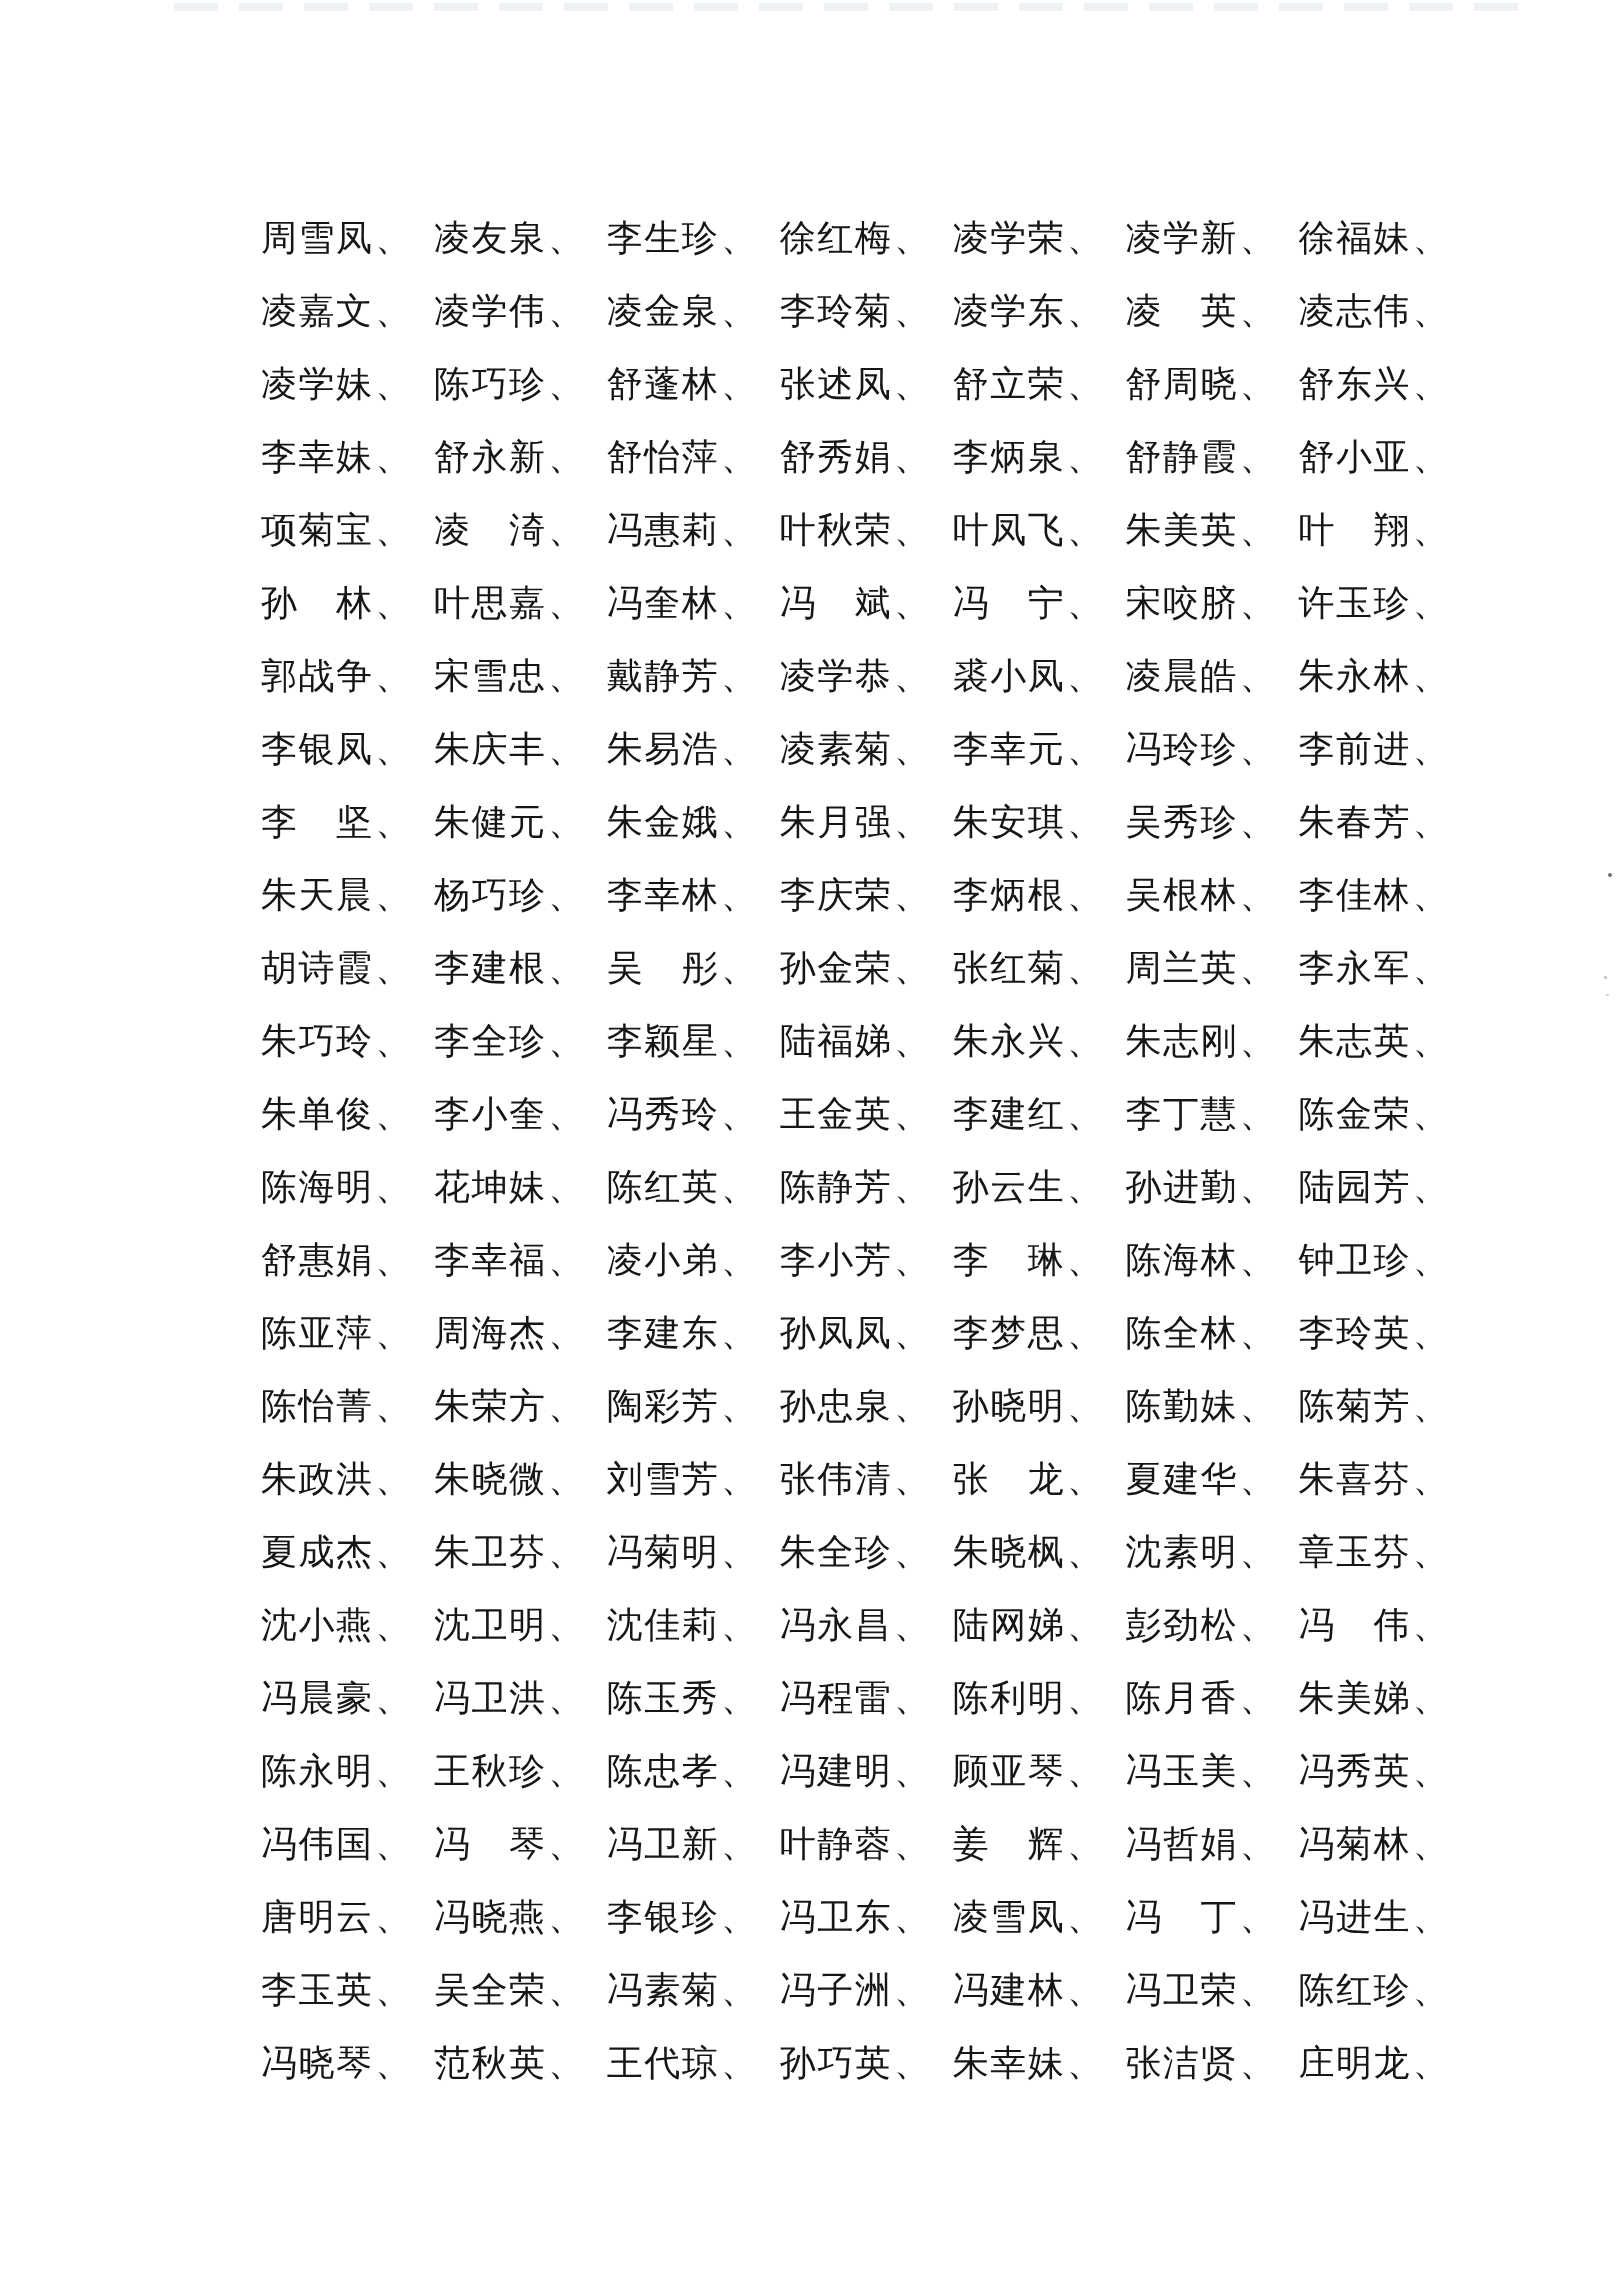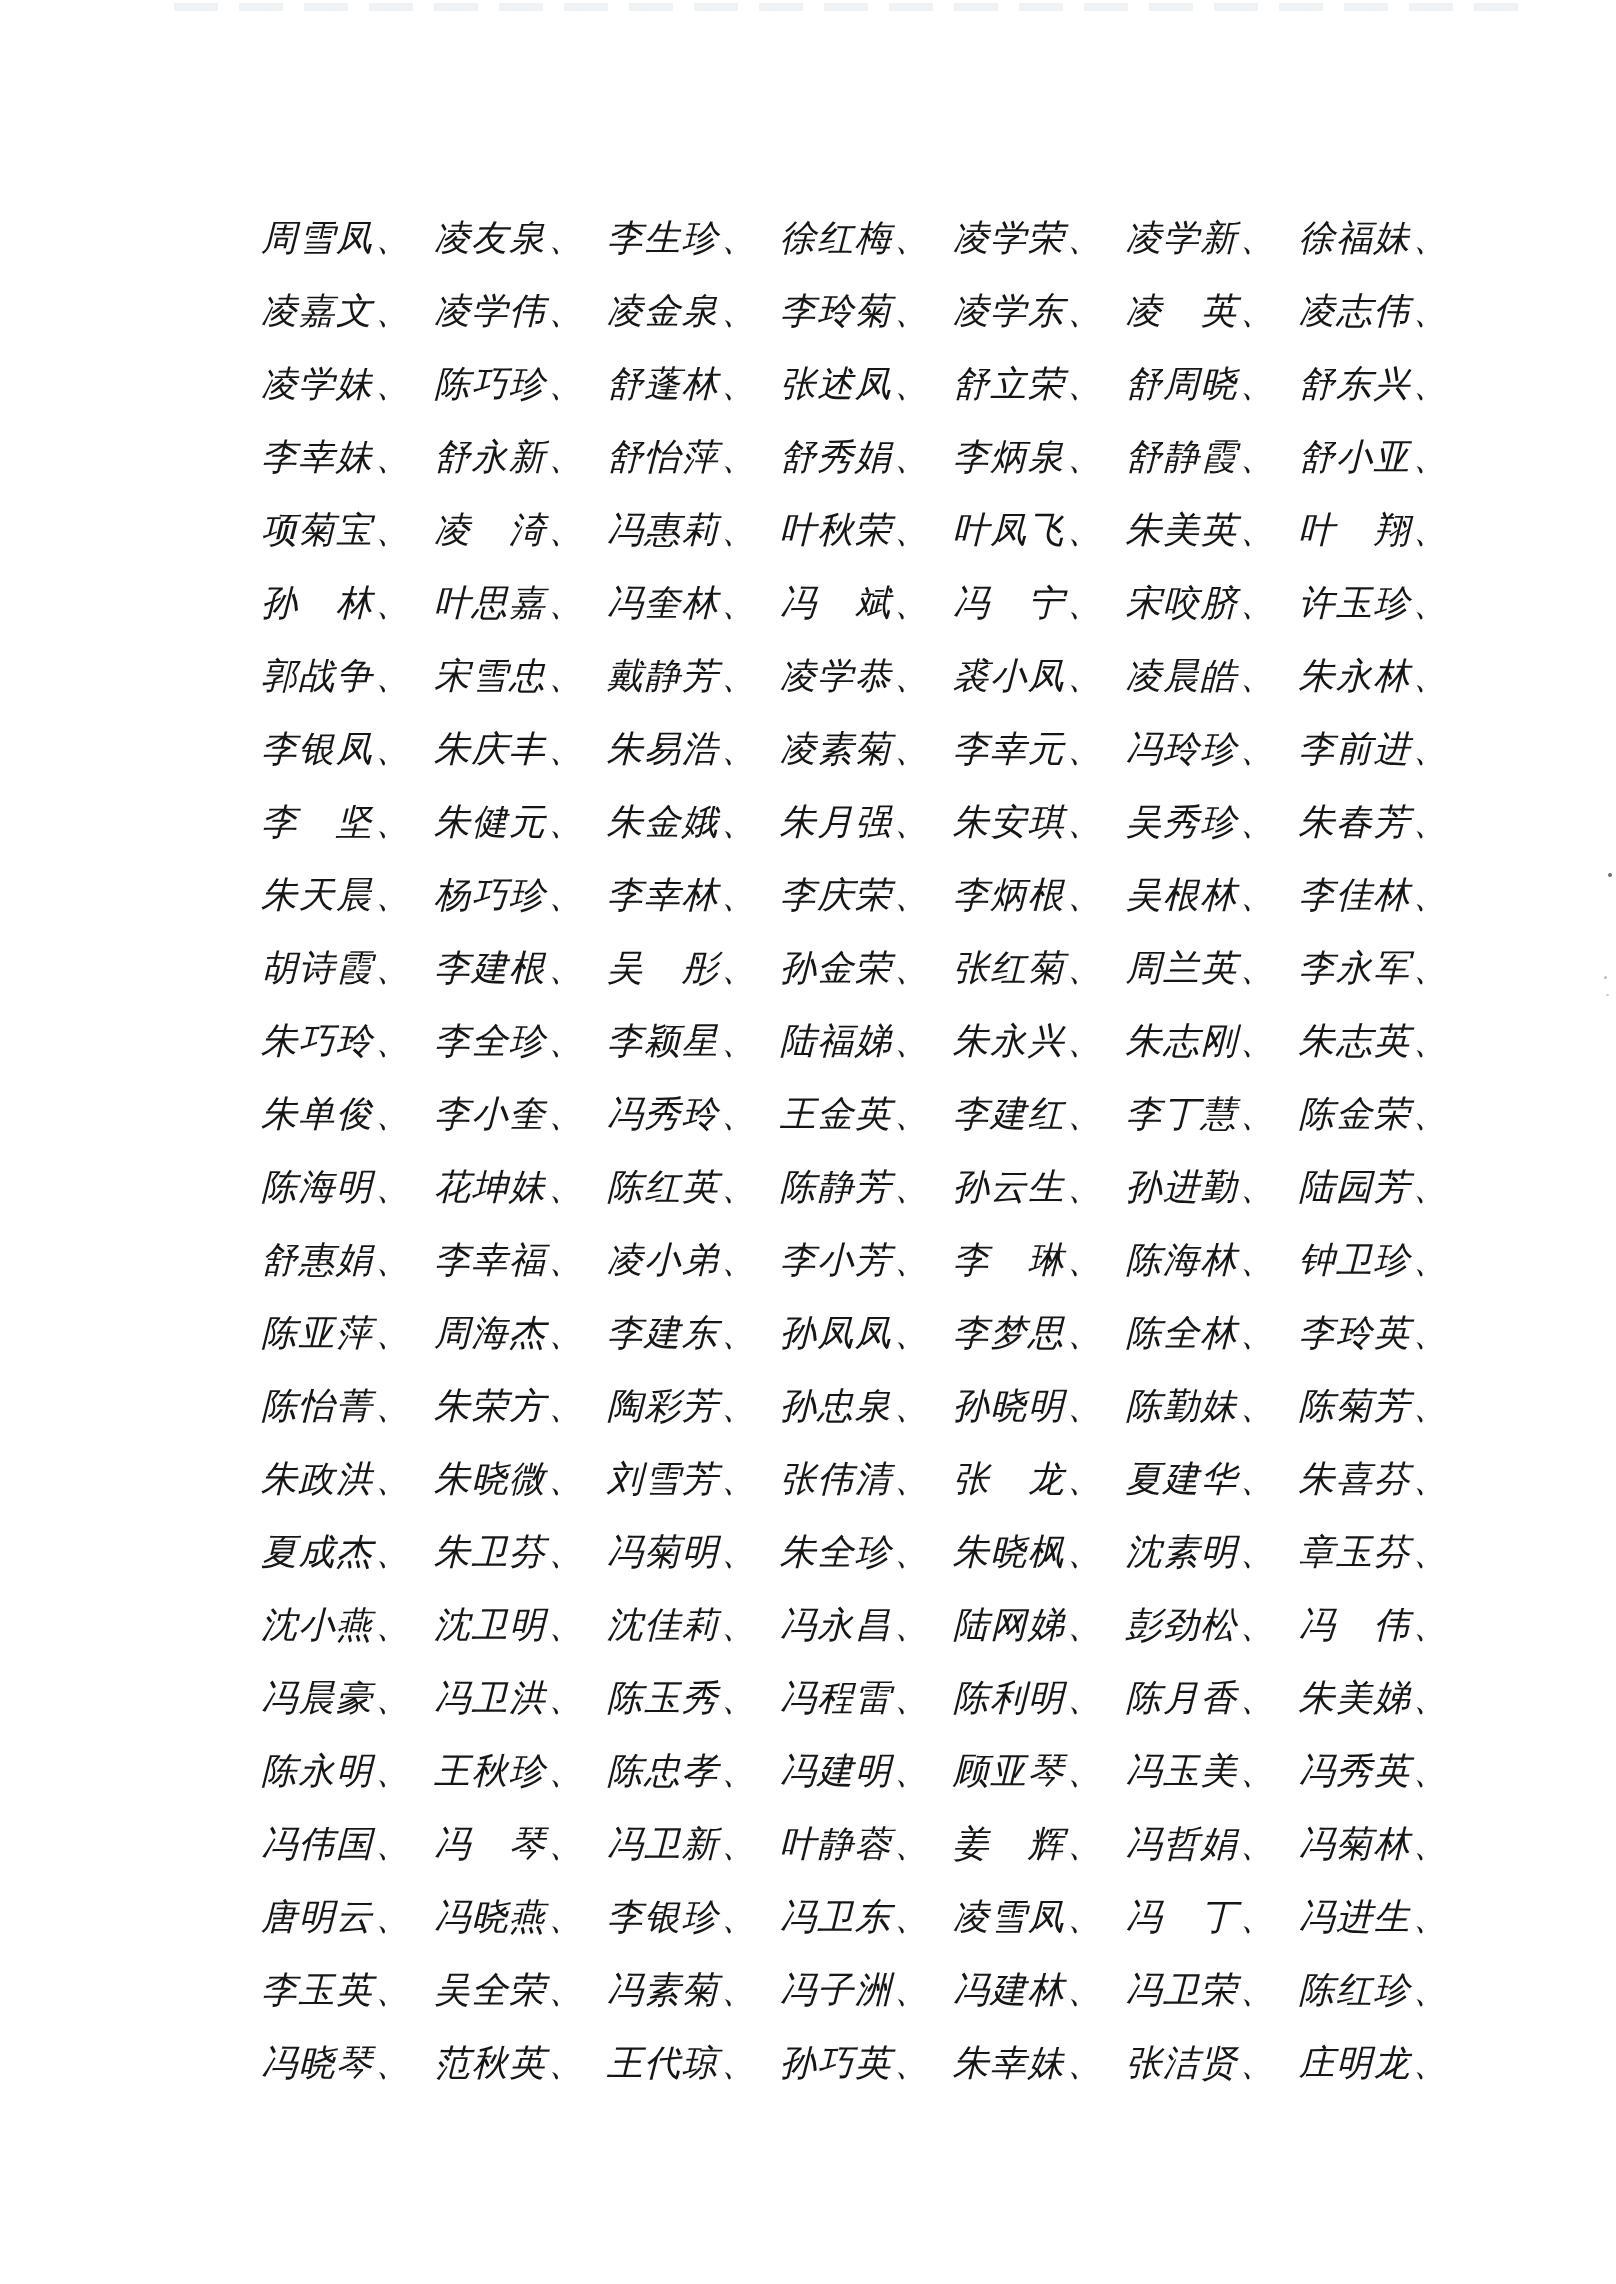--- a/index.html
+++ b/index.html
@@ -2,21 +2,20 @@
 <html style="font-size:12px"><head>
 <meta charset="utf-8">
 <style>
   html,body{margin:0;padding:0;background:#ffffff;}
   .page{
     position:relative;
     width:1617px;height:2284px;
     background:#ffffff;
     overflow:hidden;
     font-family:"DejaVu Serif","Liberation Serif",serif;
-    font-style:italic;
   }
   .namelist{
     position:absolute;
     left:261px;top:202px;width:1189px;
   }
   .row{
     display:flex;
     justify-content:space-between;
     align-items:center;
     height:73px;

